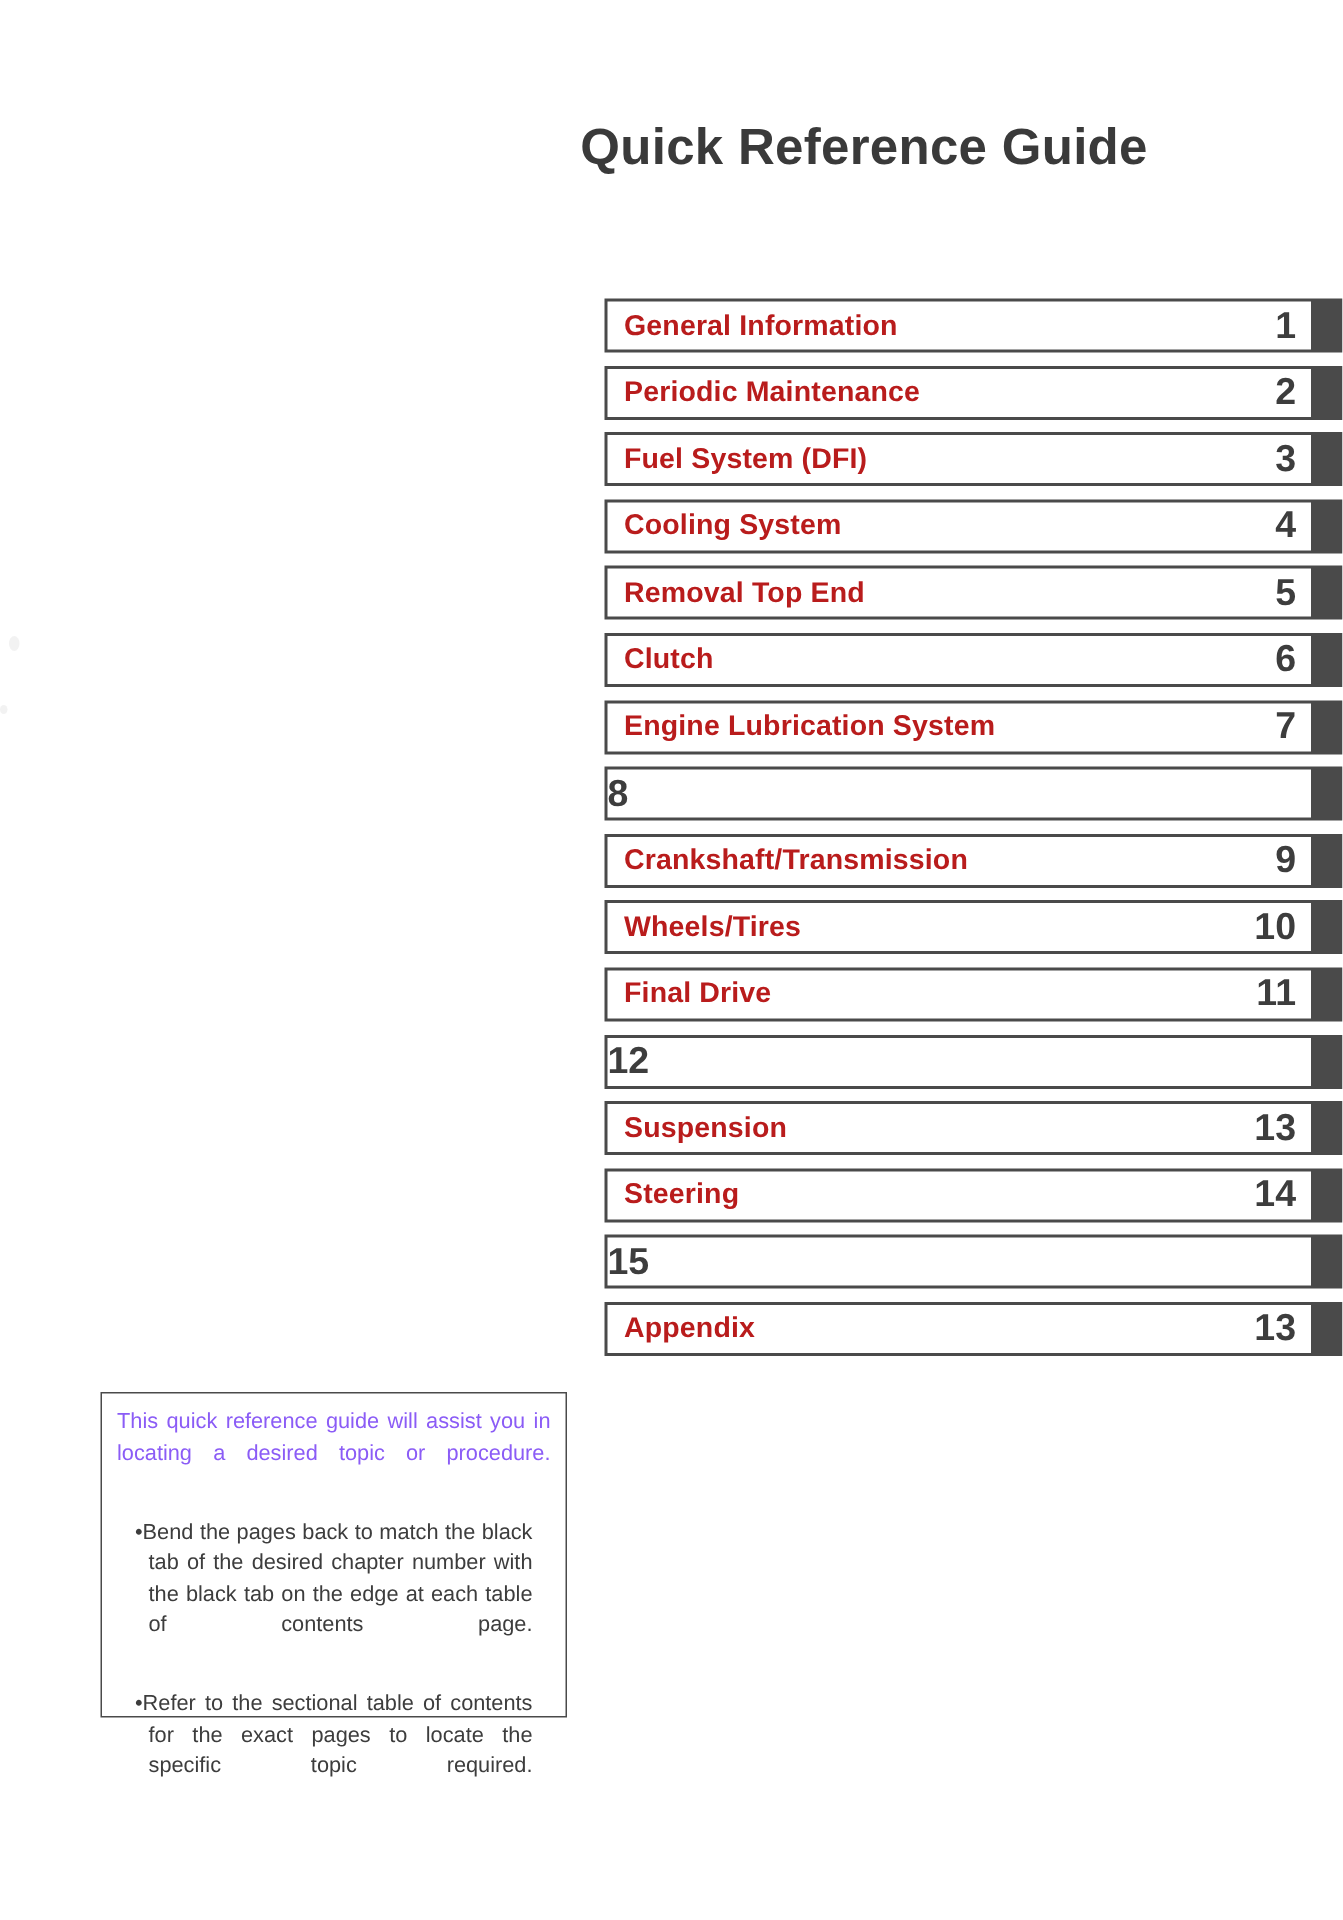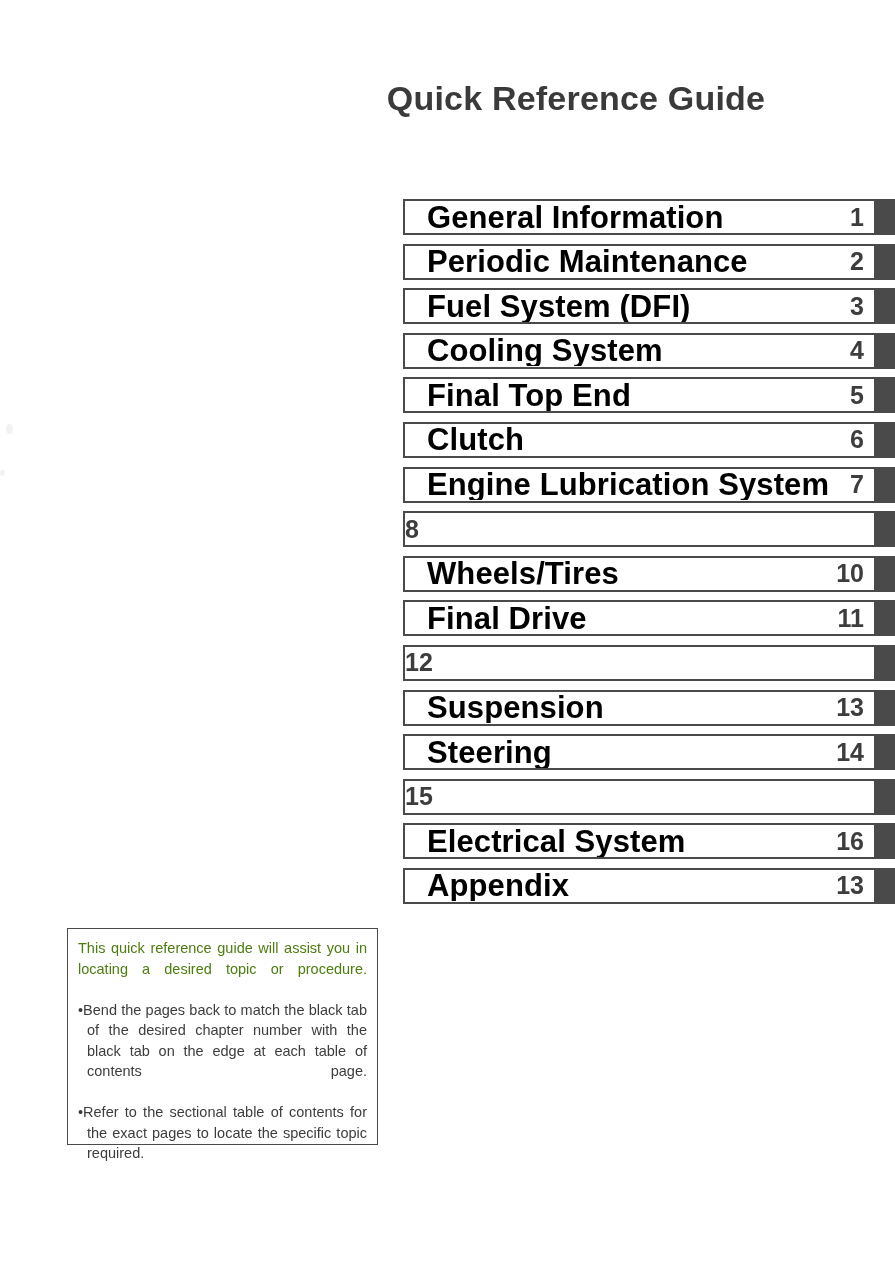--- a/index.html
+++ b/index.html
@@ -53,25 +53,25 @@
     width: 473px;          
     height: 36px;
     box-sizing: border-box;
     border: 2px solid #4a4a4a;
     background: #ffffff;
     display: flex;
     align-items: center;
   }
   .chapter-label {
     flex: 1 1 auto;
-    padding-left: 22px;
-    font-size: 31px;
+    padding-left: 11px;
+    font-size: 19px;
     font-weight: bold;
     line-height: 1;
-    color: #000000;
+    color: #b91c1c;
     letter-spacing: 0.1px;
     white-space: nowrap;
     overflow: hidden;
   }
   .chapter-number {
     flex: 0 0 auto;
     padding-right: 10px;
     font-size: 25px;
     font-weight: bold;
     line-height: 1;
@@ -95,32 +95,32 @@
     width: 311px;
     height: 217px;
     box-sizing: border-box;
     border: 1px solid #4a4a4a;
     background: #ffffff;
     padding: 9px 10px 8px 10px;
   }
   .note-para {
     font-size: 14.5px;
     line-height: 20.5px;
-    color: #4d7c0f;
+    color: #8b5cf6;
     text-align: justify;
     text-justify: inter-word;
     margin: 0;
   }
   .note-bullet {
     font-size: 14.5px;
     line-height: 20.5px;
     color: #3d3d3d;
     text-align: justify;
     text-justify: inter-word;
-    margin: 0;
+    margin: 12px;
     padding-left: 9px;
     text-indent: -9px;
   }
   .note-bullet .bullet-dot {
     font-size: 14.5px;
   }
   
   .note-para:after, .note-bullet:after {
     content: "";
     display: inline-block;
@@ -174,21 +174,21 @@
     <div class="chapter-row">
       <div class="chapter-box">
         <span class="chapter-label">Cooling System</span>
         <span class="chapter-number">4</span>
       </div>
       <div class="chapter-tab"></div>
     </div>
 
     <div class="chapter-row">
       <div class="chapter-box">
-        <span class="chapter-label">Final Top End</span>
+        <span class="chapter-label">Removal Top End</span>
         <span class="chapter-number">5</span>
       </div>
       <div class="chapter-tab"></div>
     </div>
 
     <div class="chapter-row">
       <div class="chapter-box">
         <span class="chapter-label">Clutch</span>
         <span class="chapter-number">6</span>
       </div>
@@ -203,20 +203,27 @@
       <div class="chapter-tab"></div>
     </div>
 
     <div class="chapter-row">
       <div class="chapter-box">
         <span class="chapter-number">8</span>
       </div>
       <div class="chapter-tab"></div>
     </div>
 
+    <div class="chapter-row">
+      <div class="chapter-box">
+        <span class="chapter-label">Crankshaft/Transmission</span>
+        <span class="chapter-number">9</span>
+      </div>
+      <div class="chapter-tab"></div>
+    </div>
 
     <div class="chapter-row">
       <div class="chapter-box">
         <span class="chapter-label">Wheels/Tires</span>
         <span class="chapter-number">10</span>
       </div>
       <div class="chapter-tab"></div>
     </div>
 
     <div class="chapter-row">
@@ -250,27 +257,20 @@
       <div class="chapter-tab"></div>
     </div>
 
     <div class="chapter-row">
       <div class="chapter-box">
         <span class="chapter-number">15</span>
       </div>
       <div class="chapter-tab"></div>
     </div>
 
-    <div class="chapter-row">
-      <div class="chapter-box">
-        <span class="chapter-label">Electrical System</span>
-        <span class="chapter-number">16</span>
-      </div>
-      <div class="chapter-tab"></div>
-    </div>
 
     <div class="chapter-row">
       <div class="chapter-box">
         <span class="chapter-label">Appendix</span>
         <span class="chapter-number">13</span>
       </div>
       <div class="chapter-tab"></div>
     </div>
 
   </div>

